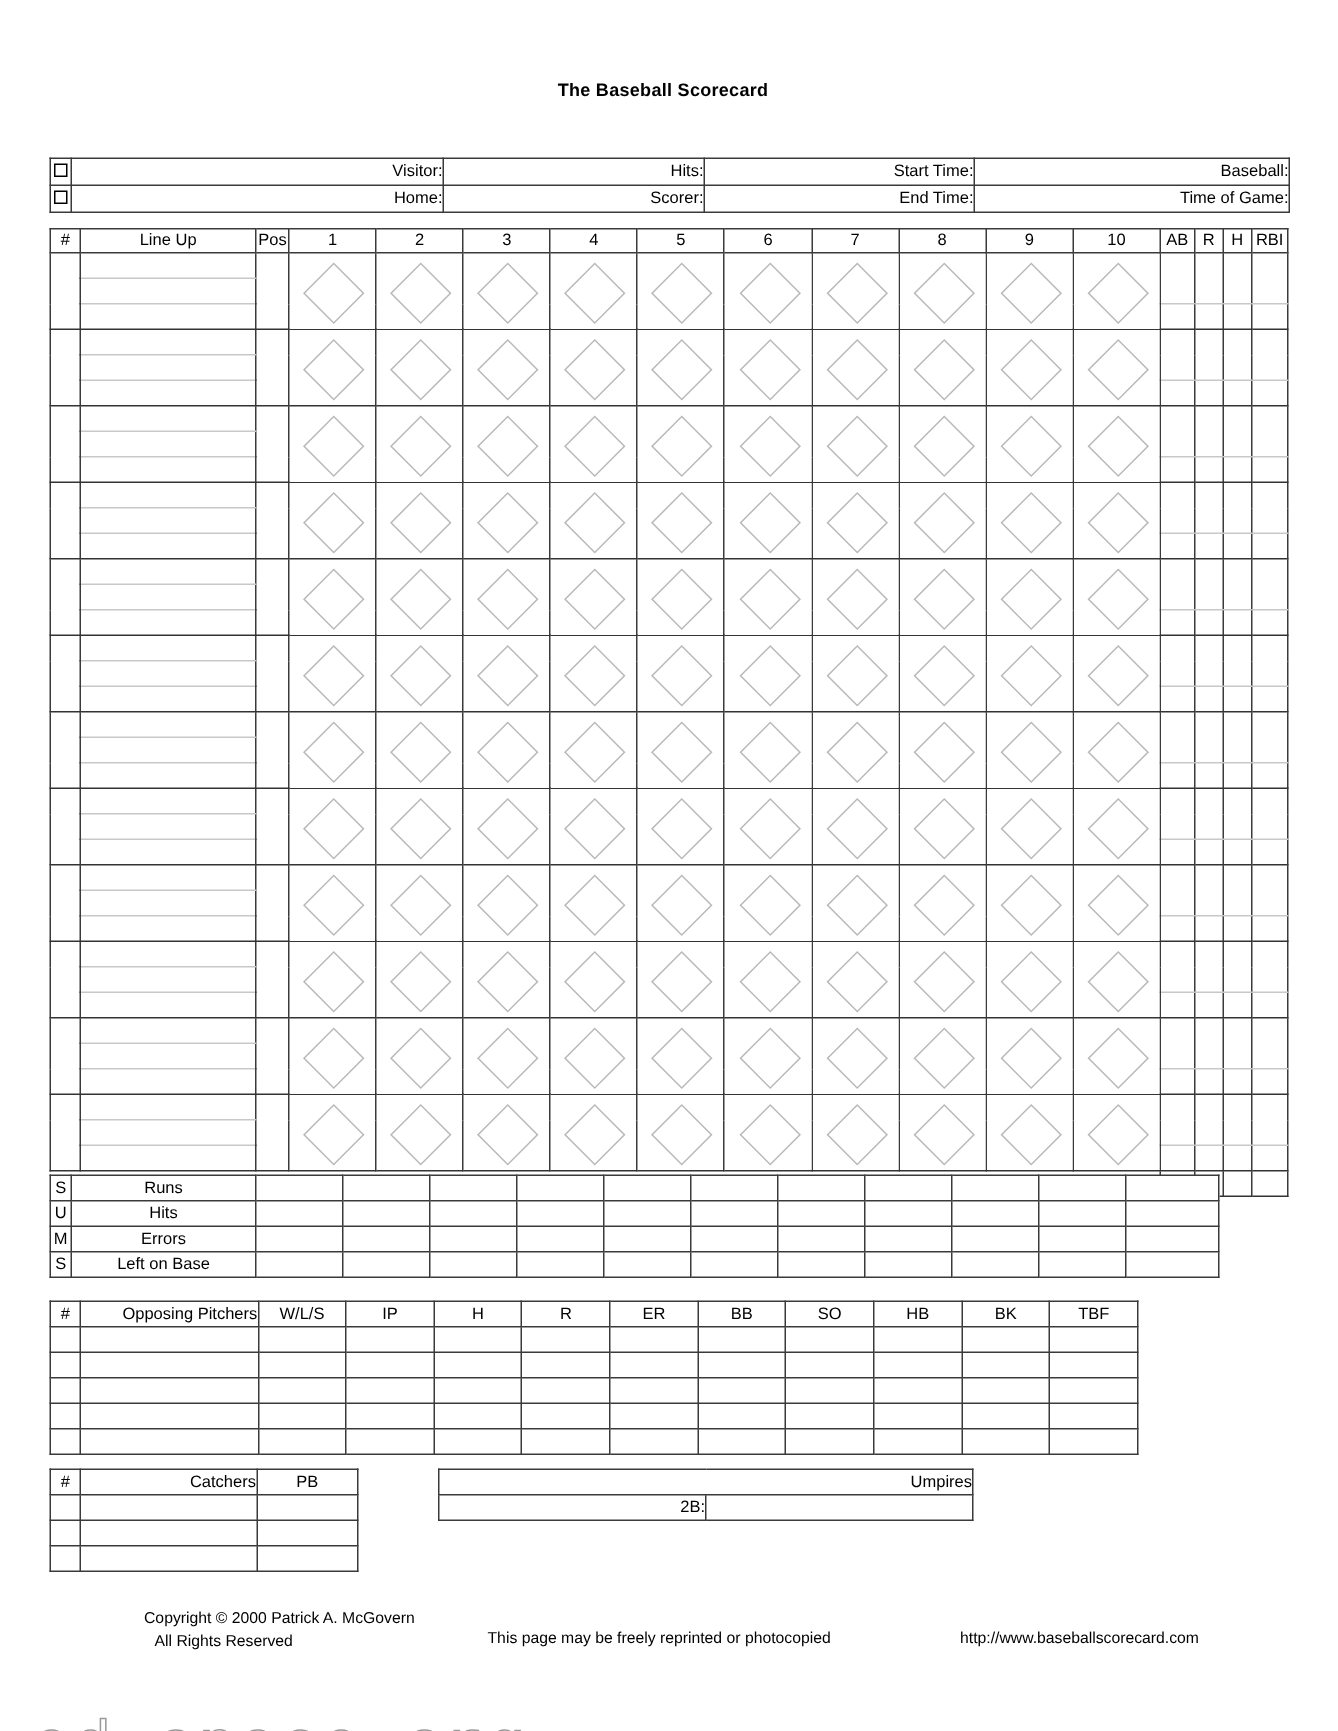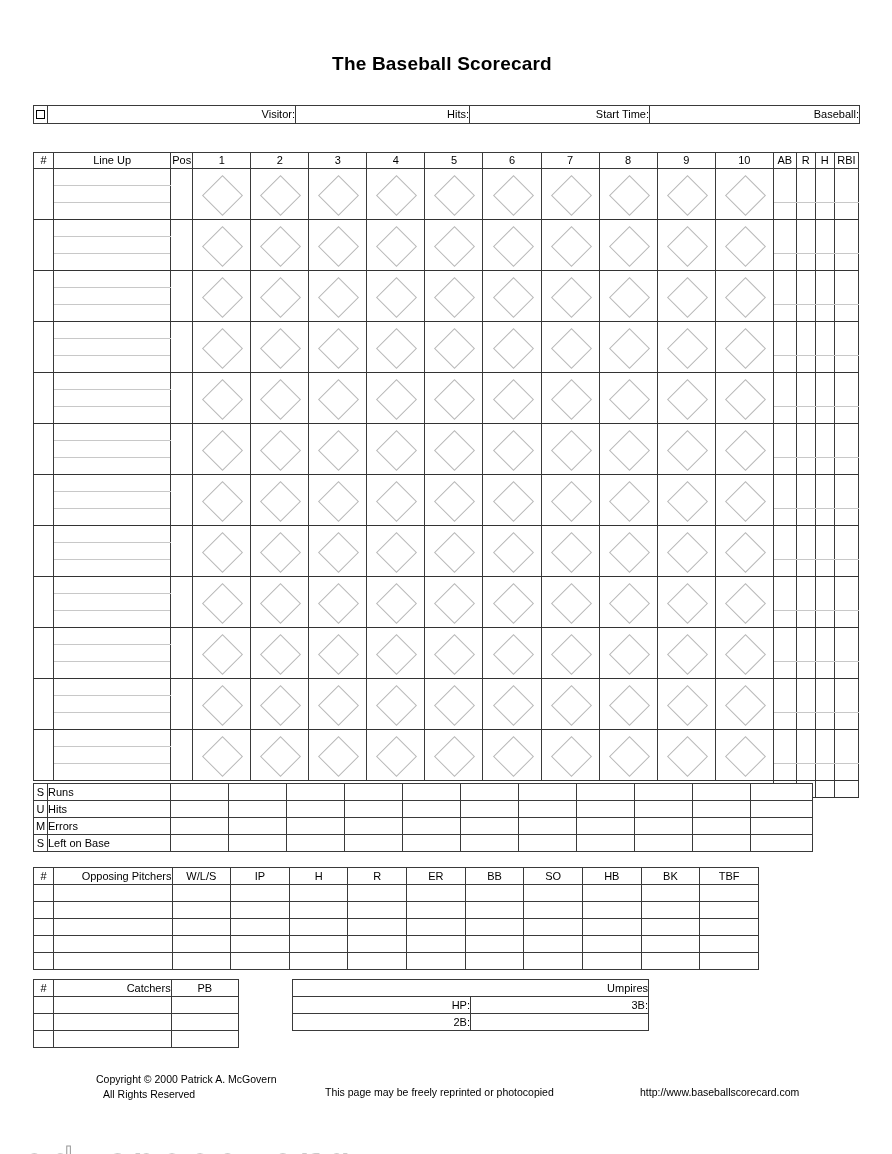--- a/index.html
+++ b/index.html
@@ -22,21 +22,21 @@
     height: 1154px;
   }
 
   
   .title {
     position: absolute;
     left: 0;
     top: 53px;
     width: 884px;
     text-align: center;
-    font-size: 19px;
+    font-size: 12px;
     font-weight: bold;
     letter-spacing: 0.2px;
   }
 
   
   table.grid {
     border-collapse: collapse;
     table-layout: fixed;
     font-size: 11px;
   }
@@ -49,21 +49,21 @@
     height: 16px;
     vertical-align: middle;
     background: #fff;
   }
   .lbl {
     padding-left: 3px;
     text-align: right;
     white-space: nowrap;
   }
   .ctr { text-align: center; }
-  .rgt { text-align: left; padding-right: 5px; white-space: nowrap; }
+  .rgt { text-align: center; padding-right: 5px; white-space: nowrap; }
 
   
   #game-info {
     position: absolute;
     left: 33px;
     top: 105px;
     width: 826px;
   }
   #game-info td { height: 17px; }
   .cb-cell { width: 14px; text-align: center; }
@@ -187,20 +187,27 @@
         <col style="width:180px">
         <col style="width:210px">
     </colgroup>
     <tbody id="game-info-body">
         <tr>
           <td class="cb-cell"><span class="chk"></span></td>
           <td class="lbl">Visitor:</td>
           <td class="lbl">Hits:</td>
           <td class="lbl">Start Time:</td>
           <td class="lbl">Baseball:</td>
+        </tr>
+        <tr>
+          <td class="cb-cell"><span class="chk"></span></td>
+          <td class="lbl">Home:</td>
+          <td class="lbl">Scorer:</td>
+          <td class="lbl">End Time:</td>
+          <td class="lbl">Time of Game:</td>
         </tr>
       </tbody>
   </table>
 
   <table class="grid" id="scorecard">
     <colgroup>
       <col style="width:20px">
         <col style="width:117px">
         <col style="width:22px">
       <col style="width:58px">
@@ -1106,24 +1113,20 @@
   <table class="grid" id="umpires">
     <colgroup>
       <col style="width:178px">
         <col style="width:178px">
     </colgroup>
     <tbody id="umpires-body">
         <tr>
           <td class="lbl" colspan="2">Umpires</td>
         </tr>
         <tr>
-          <td class="lbl">HP:</td>
-          <td class="lbl">3B:</td>
-        </tr>
-        <tr>
           <td class="lbl">2B:</td>
           <td class="lbl"></td>
         </tr>
       </tbody>
   </table>
 
   <div class="footer" id="footer-copyright">
     <div>Copyright © 2000 Patrick A. McGovern</div>
     <div>All Rights Reserved</div>
   </div>

